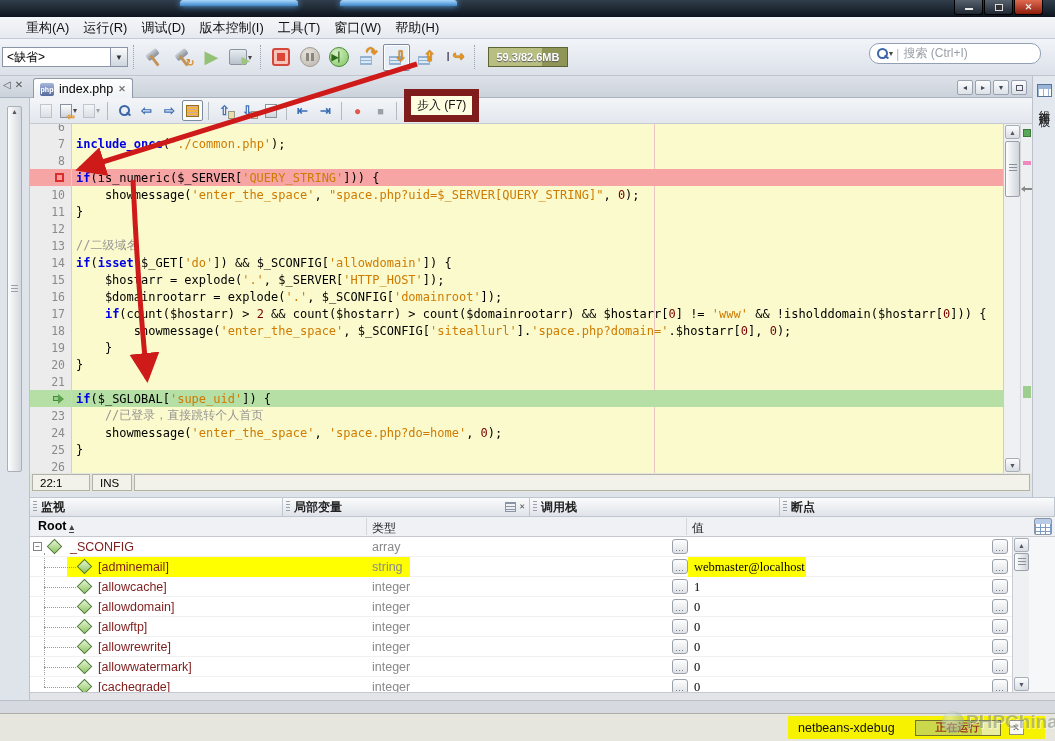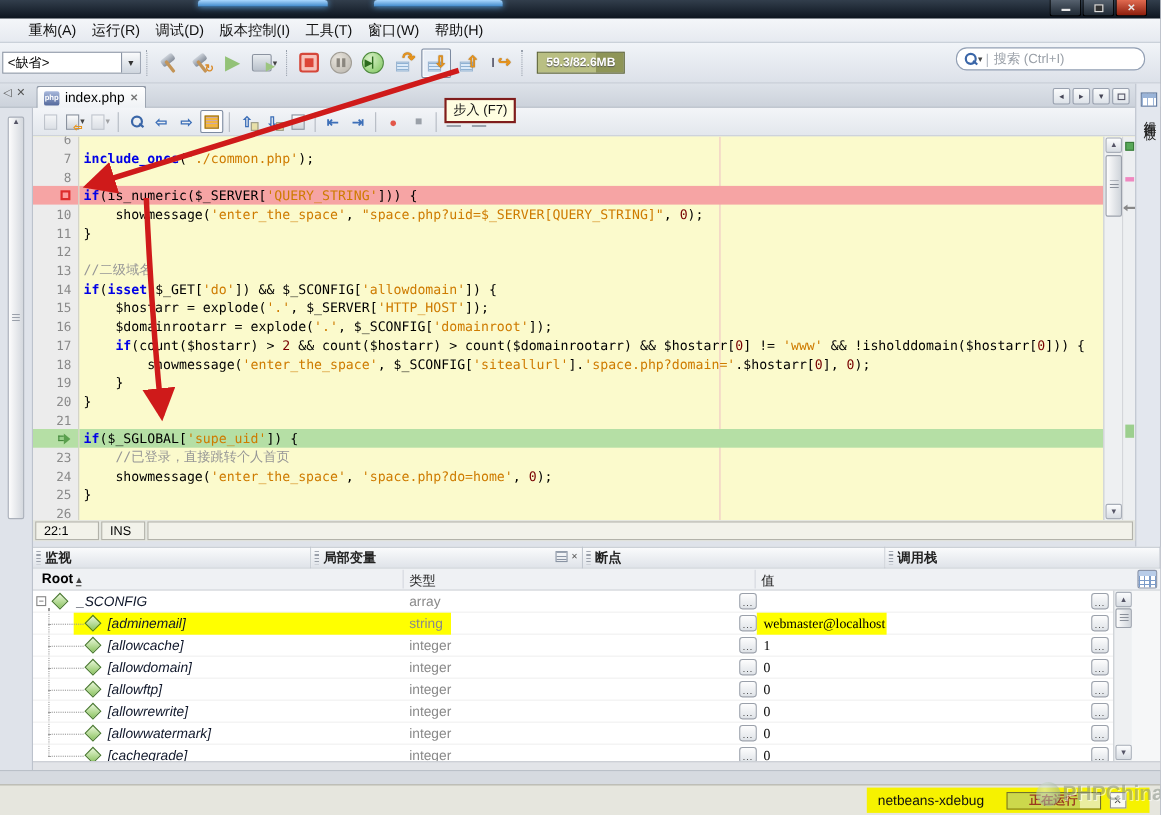--- a/index.html
+++ b/index.html
@@ -201,21 +201,21 @@
     background-image:linear-gradient(#b8cce8 0 5px,transparent 5px),repeating-linear-gradient(90deg,#7a9ac8 0 1px,transparent 1px 5px),repeating-linear-gradient(#7a9ac8 0 1px,transparent 1px 4px);}
   .vrows{position:absolute;left:0;top:40px;width:982px;height:155px;overflow:hidden;background:#fff;}
   .vrow{height:20px;position:relative;border-bottom:1px solid #f0f0f0;font-size:12.5px;}
   .sel-band{position:absolute;left:37px;top:0;width:343px;height:20px;background:#ffff00;}
   .expander{position:absolute;left:3px;top:5px;width:9px;height:9px;border:1px solid #848484;background:#fff;
     font-size:8px;line-height:7px;text-align:center;color:#333;}
   .tree-v{position:absolute;left:14px;top:16px;height:134px;border-left:1px dotted #9a9a9a;}
   .hstub{position:absolute;top:10px;border-top:1px dotted #9a9a9a;}
   .diamond{position:absolute;top:4px;width:11px;height:11px;transform:rotate(45deg);
     background:linear-gradient(135deg,#e8f6d8,#8cc460);border:1px solid #4a7a30;}
-  .vname{position:absolute;top:3px;color:#0f172a;font-style:italic;}
+  .vname{position:absolute;top:3px;color:#7f1d1d;}
   .vtype{position:absolute;left:342px;top:3px;color:#8a8a8a;}
   .val-hl{position:absolute;left:658px;top:0;width:118px;height:20px;background:#ffff00;}
   .dots{position:absolute;top:2px;width:16px;height:15px;border:1px solid #9aa0aa;border-radius:3px;
     background:linear-gradient(#fdfdfd,#dfe3e8);font-size:8px;color:#333;display:flex;align-items:flex-end;justify-content:center;letter-spacing:1px;}
   .dots.l{left:642px;}
   .dots.r{left:962px;}
   .vval{position:absolute;left:664px;top:3px;color:#000;font-family:Liberation Serif, serif;}
   .pscroll{position:absolute;left:982px;top:40px;width:17px;height:155px;background:#eef0f2;border-left:1px solid #c8ccd2;}
   .pscroll .sbtn{width:15px;}
   .pscroll .thumb{top:16px;height:18px;}
@@ -233,21 +233,21 @@
     background:linear-gradient(90deg,#ccd84c 0 78%,#eaeda0 78%);display:flex;align-items:center;justify-content:center;margin-left:12px;}
   .progress span{font-size:11px;color:#9a3820;font-weight:bold;}
   .sb-close{width:15px;height:15px;border:1px solid #90908a;background:#fafaf2;
     display:flex;align-items:center;justify-content:center;font-size:9px;color:#444;}
   .wm{position:absolute;left:942px;top:711px;display:flex;align-items:center;opacity:.55;z-index:6;pointer-events:none;}
   .wm-logo{width:22px;height:22px;border-radius:50%;background:radial-gradient(circle at 35% 30%,#dceadc,#7e947e);margin-right:2px;}
   .wm-text{font-weight:bold;font-size:19px;color:#8a948a;text-shadow:1px 1px 0 #fff;}
 
   
   .anno{position:absolute;left:0;top:0;z-index:55;pointer-events:none;}
-  .tooltip{position:absolute;left:404px;top:89px;z-index:60;background:#fffee1;border:2px solid #7f1d1d;
+  .tooltip{position:absolute;left:404px;top:89px;z-index:60;background:#fffee1;border:7px solid #7f1d1d;
     padding:1px 6px;font-size:12px;color:#111;white-space:nowrap;}
 </style>
 </head>
 <body>
 
 <div class="screen">
 
   <div class="titlebar">
     <div class="tb-glow g1"></div>
     <div class="tb-glow g2"></div>
@@ -511,27 +511,27 @@
           <span class="ptitle">监视</span>
       </div>
       <div class="ptab" style="width:247px;font-family:Liberation Mono, monospace;">
         <span class="pgrip"></span>
           <span class="ptitle">局部变量</span>
         <span class="ptab-icons">
           <span class="fil-ic"></span>
           <span class="px">✕</span>
         </span>
       </div>
+      <div class="ptab" style="width:250px;">
+        <span class="pgrip"></span>
+          <span class="ptitle">调用栈</span>
+      </div>
       <div class="ptab" style="width:275px;">
         <span class="pgrip"></span>
           <span class="ptitle">断点</span>
-      </div>
-      <div class="ptab" style="width:250px;">
-        <span class="pgrip"></span>
-          <span class="ptitle">调用栈</span>
       </div>
     </div>
     <div class="colhead">
       <span class="c-name"><span>Root</span><span class="sort">▴</span></span>
       <span class="cline" style="left:336px;"></span>
       <span class="c-type">类型</span>
       <span class="cline" style="left:656px;"></span>
       <span class="c-val">值</span>
       <span class="grid-btn"></span>
     </div>

